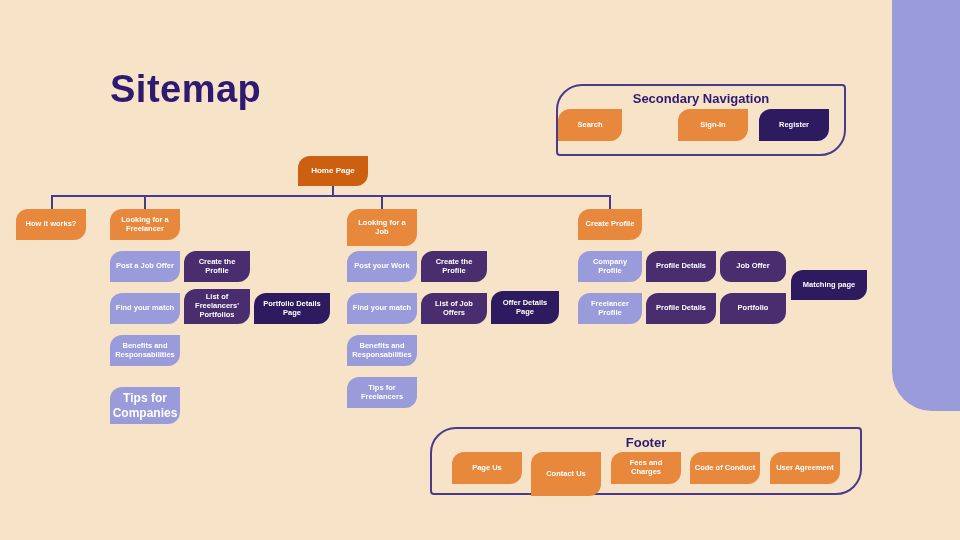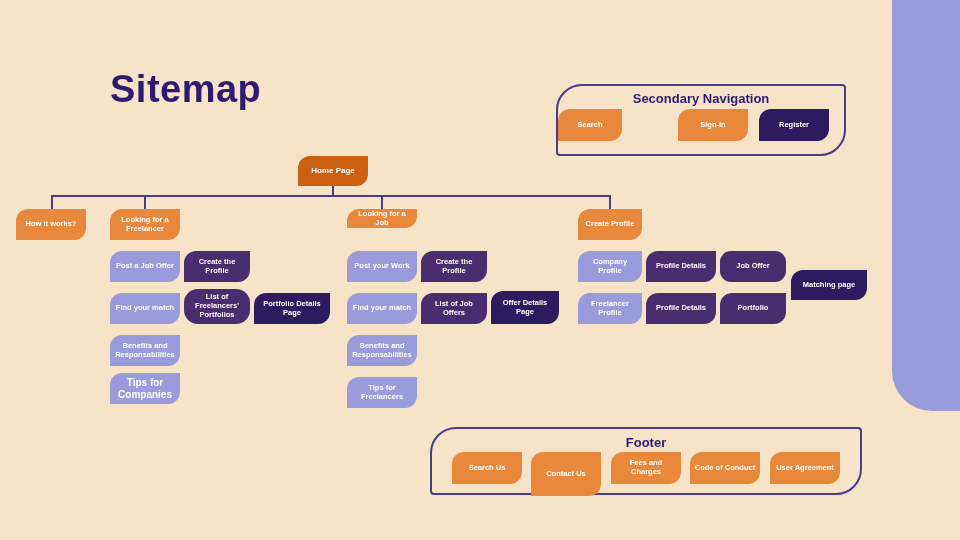--- a/index.html
+++ b/index.html
@@ -86,28 +86,28 @@
   <div class="line line-v" style="left:381px;top:195px;height:14px;"></div>
   <div class="line line-v" style="left:609px;top:195px;height:14px;"></div>
 
   <div class="node shape-tl-br c-orange" style="left:16px;top:209px;width:70px;height:31px;font-size:7.5px;">How it works?</div>
 
   <div class="node shape-tl-br c-orange" style="left:110px;top:209px;width:70px;height:31px;font-size:7.5px;">Looking for a Freelancer</div>
 
   <div class="node shape-tl-br c-peri" style="left:110px;top:251px;width:70px;height:31px;font-size:7.5px;">Post a Job Offer</div>
   <div class="node shape-tl-br c-peri" style="left:110px;top:293px;width:70px;height:31px;font-size:7.5px;">Find your match</div>
   <div class="node shape-tl-br c-peri" style="left:110px;top:335px;width:70px;height:31px;font-size:7.5px;">Benefits and Responsabilities</div>
-  <div class="node shape-tl-br c-peri" style="left:110px;top:373px;width:70px;height:31px;font-size:10px;">Tips for Companies</div>
+  <div class="node shape-tl-br c-peri" style="left:110px;top:387px;width:70px;height:37px;font-size:12px;">Tips for Companies</div>
 
   <div class="node shape-tl-br c-purple" style="left:184px;top:251px;width:66px;height:31px;font-size:7.5px;">Create the Profile</div>
-  <div class="node shape-tl-br c-purple" style="left:184px;top:289px;width:66px;height:35px;font-size:7.5px;border-radius:14px;">List of Freelancers' Portfolios</div>
+  <div class="node shape-tl-br c-purple" style="left:184px;top:289px;width:66px;height:35px;font-size:7.5px;">List of Freelancers' Portfolios</div>
 
   <div class="node shape-tl-br c-navy" style="left:254px;top:293px;width:76px;height:31px;font-size:7.5px;">Portfolio Details Page</div>
 
-  <div class="node shape-tl-br c-orange" style="left:347px;top:209px;width:70px;height:19px;font-size:7.5px;">Looking for a Job</div>
+  <div class="node shape-tl-br c-orange" style="left:347px;top:209px;width:70px;height:37px;font-size:7.5px;">Looking for a Job</div>
 
   <div class="node shape-tl-br c-peri" style="left:347px;top:251px;width:70px;height:31px;font-size:7.5px;">Post your Work</div>
   <div class="node shape-tl-br c-peri" style="left:347px;top:293px;width:70px;height:31px;font-size:7.5px;">Find your match</div>
   <div class="node shape-tl-br c-peri" style="left:347px;top:335px;width:70px;height:31px;font-size:7.5px;">Benefits and Responsabilities</div>
   <div class="node shape-tl-br c-peri" style="left:347px;top:377px;width:70px;height:31px;font-size:7.5px;">Tips for Freelancers</div>
 
   <div class="node shape-tl-br c-purple" style="left:421px;top:251px;width:66px;height:31px;font-size:7.5px;">Create the Profile</div>
   <div class="node shape-tl-br c-purple" style="left:421px;top:293px;width:66px;height:31px;font-size:7.5px;">List of Job Offers</div>
 
   <div class="node shape-tl-br c-navy" style="left:491px;top:291px;width:68px;height:33px;font-size:7.5px;">Offer Details Page</div>
@@ -121,19 +121,19 @@
   <div class="node shape-tl-br c-purple" style="left:646px;top:293px;width:70px;height:31px;font-size:7.5px;">Profile Details</div>
 
   <div class="node shape-tl-br c-purple" style="left:720px;top:251px;width:66px;height:31px;font-size:7.5px;border-radius:11px;">Job Offer</div>
   <div class="node shape-tl-br c-purple" style="left:720px;top:293px;width:66px;height:31px;font-size:7.5px;">Portfolio</div>
 
   <div class="node shape-tl-br c-navy" style="left:791px;top:270px;width:76px;height:30px;font-size:7.5px;">Matching page</div>
 
   <div class="panel" style="left:430px;top:427px;width:432px;height:68px;">
     <div class="panel-title" style="top:6px;">Footer</div>
   </div>
-  <div class="node shape-tl-br c-orange" style="left:452px;top:452px;width:70px;height:32px;font-size:7.5px;">Search Us</div>
+  <div class="node shape-tl-br c-orange" style="left:452px;top:452px;width:70px;height:32px;font-size:7.5px;">Page Us</div>
   <div class="node shape-tl-br c-orange" style="left:531px;top:452px;width:70px;height:44px;font-size:7.5px;">Contact Us</div>
   <div class="node shape-tl-br c-orange" style="left:611px;top:452px;width:70px;height:32px;font-size:7.5px;">Fees and Charges</div>
   <div class="node shape-tl-br c-orange" style="left:690px;top:452px;width:70px;height:32px;font-size:7.5px;">Code of Conduct</div>
   <div class="node shape-tl-br c-orange" style="left:770px;top:452px;width:70px;height:32px;font-size:7.5px;">User Agreement</div>
 
 </div>
 
 </body></html>

